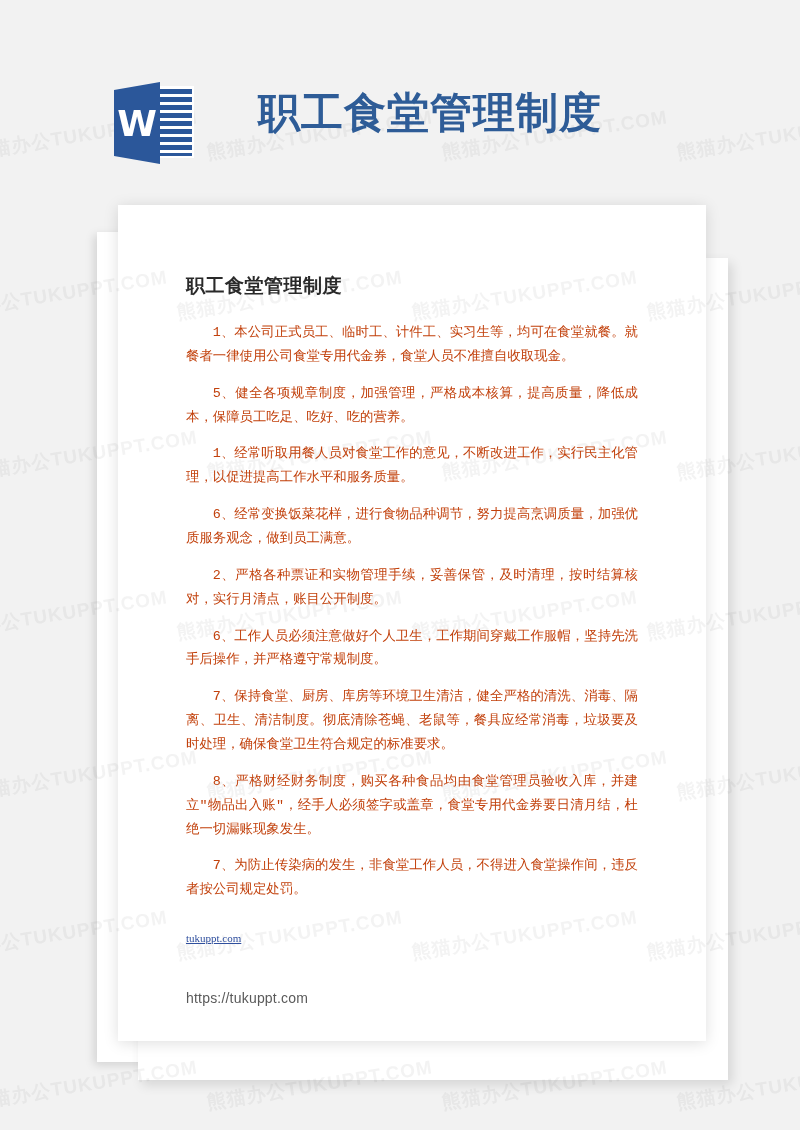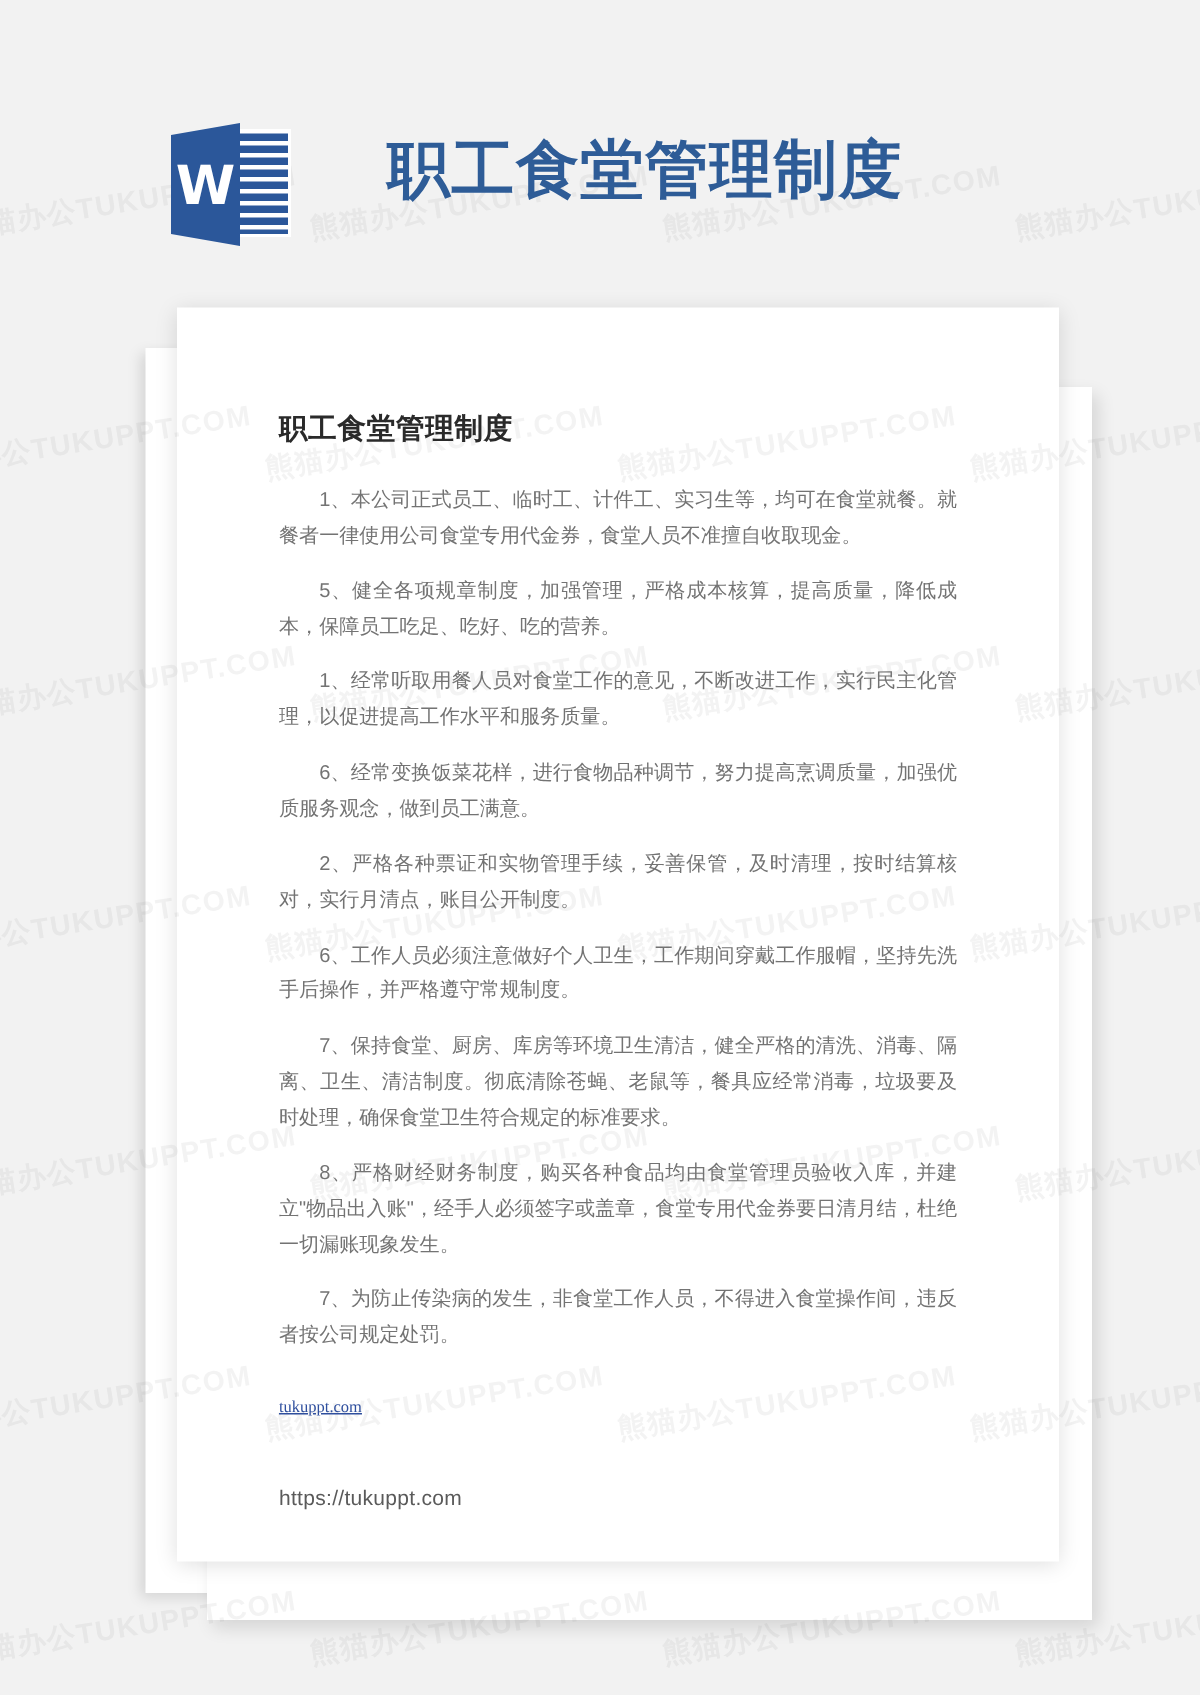--- a/index.html
+++ b/index.html
@@ -120,24 +120,24 @@
   }
   #doc-heading {
     font-family: "DejaVu Sans", sans-serif;
     font-size: 19px;
     font-weight: bold;
     color: #2a2a2a;
     margin: 0 0 22px 0;
     letter-spacing: 0.5px;
   }
   .doc-para {
-    font-family: Liberation Sans, sans-serif;
+    font-family: Liberation Mono, monospace;
     font-size: 13.4px;
     line-height: 1.78;
-    color: #737373;
+    color: #c2410c;
     margin: 0 0 13px 0;
     text-indent: 2em;
     text-align: justify;
   }
   #doc-credit {
     margin-top: 26px;
   }
   #doc-credit .credit-line {
     font-family: "DejaVu Serif", serif;
     font-size: 10.4px;

